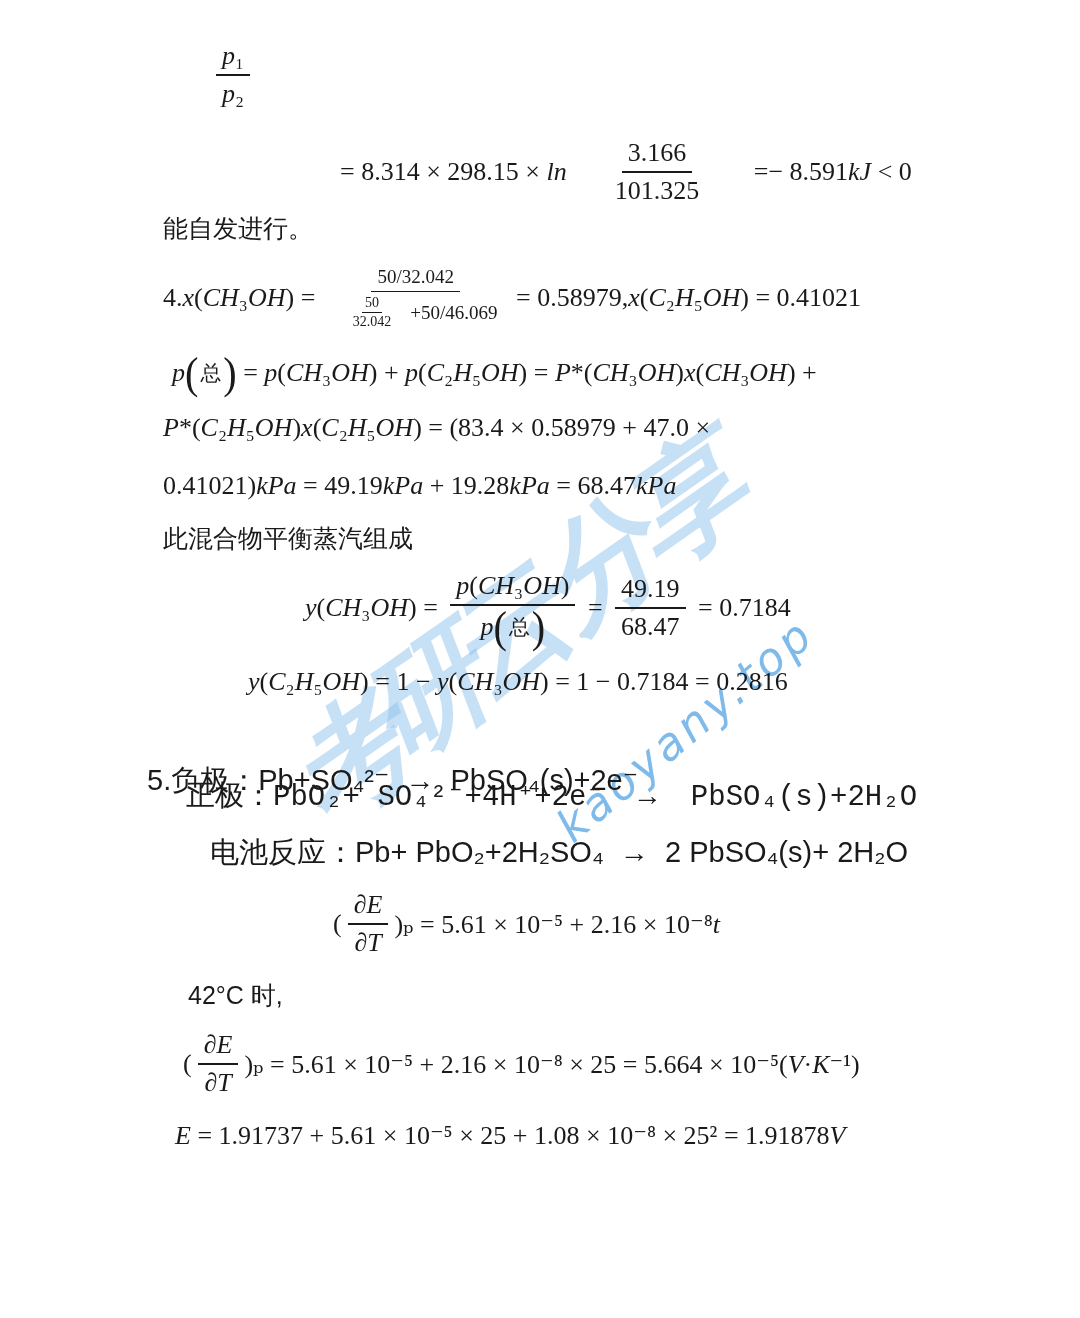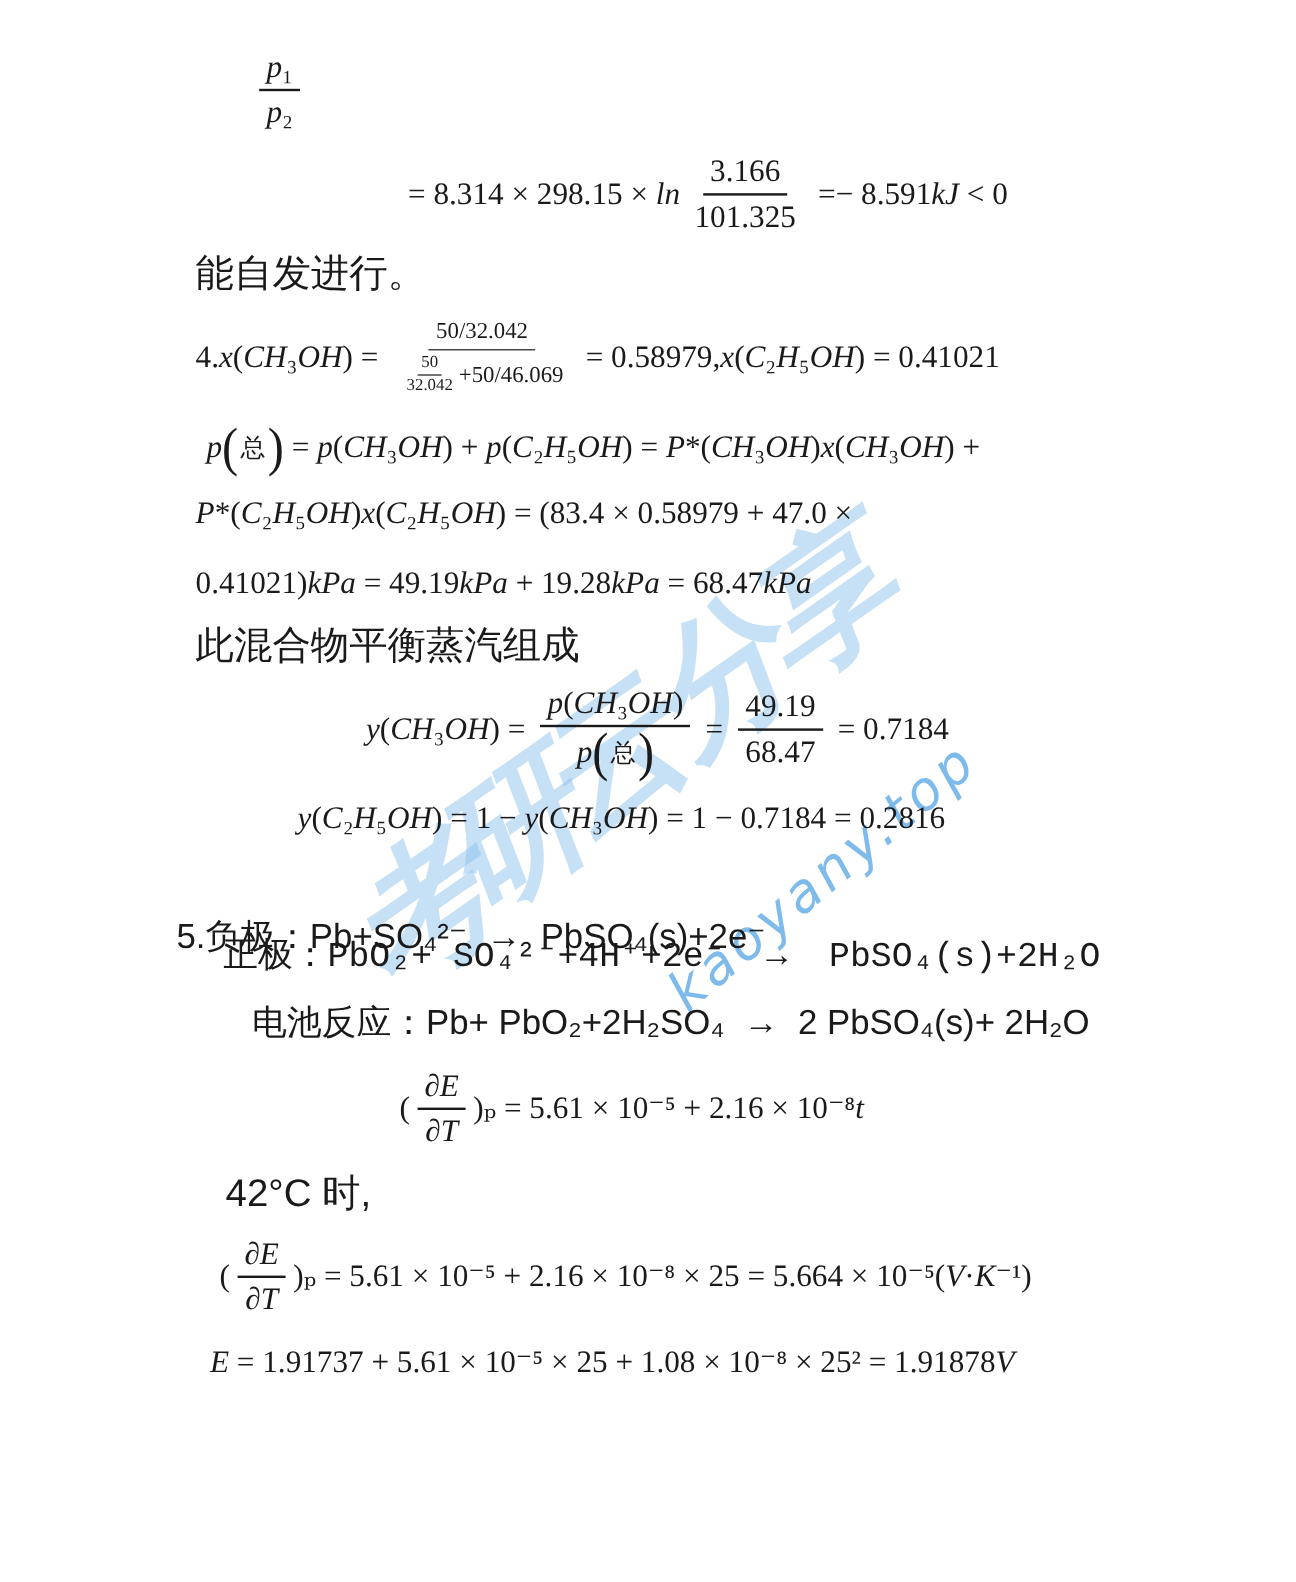--- a/index.html
+++ b/index.html
@@ -4,48 +4,48 @@
 <style>
   html,body{margin:0;padding:0;background:#e8e8e8}
   .page{position:relative;width:1080px;height:1318px;background:#ffffff;overflow:hidden;color:#1a1a1a}
   .wm{position:absolute;left:0;top:0;width:100%;height:100%;z-index:0;pointer-events:none}
   .wm-char{position:absolute;font-family:"DejaVu Sans",sans-serif;font-style:italic;font-weight:700;font-size:118px;line-height:1;opacity:.5;transform:rotate(-35deg)}
   .wm-site{position:absolute;left:563px;top:806px;font-family:"DejaVu Sans",sans-serif;font-style:italic;font-size:45px;letter-spacing:4px;opacity:.8;transform-origin:0 50%;transform:rotate(-40deg);white-space:pre}
   .doc{position:absolute;left:0;top:0;width:100%;height:100%;z-index:1}
   .line{position:absolute;display:flex;align-items:center;white-space:pre}
   .f-math{font-family:"Liberation Serif","DejaVu Serif",serif;font-size:26px}
   .f-chem{font-family:"Liberation Sans","DejaVu Sans",sans-serif;font-size:29px}
-  .f-cn{font-family:"Liberation Sans","DejaVu Sans",sans-serif;font-size:32px}
+  .f-cn{font-family:"Liberation Sans","DejaVu Sans",sans-serif;font-size:25px}
   .line i{font-style:italic}
   .frac{display:inline-flex;flex-direction:column;align-items:center;margin:0 6px;text-align:center}
   .frac>.n{display:inline-flex;align-items:center;justify-content:center;padding:1px 6px 3px;border-bottom:2px solid #1a1a1a}
   .frac>.d{display:inline-flex;align-items:center;justify-content:center;padding:3px 6px 1px}
   .frac.sm{font-size:19px}
   .frac.sm>.n{border-bottom-width:1.5px}
-  .frac.xs{font-size:14px;margin:0 2px}
+  .frac.xs{font-size:14px;margin:0 16px}
   .frac.xs>.n{border-bottom:1px solid #1a1a1a;padding:0 3px 1px}
   .frac.xs>.d{padding:1px 3px 0}
   .bp{font-size:1.55em;font-weight:300;line-height:.9;transform:scaleY(1.12);display:inline-block}
   .cjk{font-family:"Liberation Sans","DejaVu Sans",sans-serif;font-size:.8em;padding:0 2px}
 </style>
 </head>
 <body>
 
 <div class="page">
   <div class="wm" id="wm">
     <span class="wm-site" id="wm-site" style="color: rgb(94, 169, 230);">kaoyany.top</span>
   <span class="wm-char" style="left: 291px; top: 700px; color: rgb(143, 195, 239); transform: rotate(-35deg);">考</span>
       <span class="wm-char" style="left: 366px; top: 636px; color: rgb(143, 195, 239); transform: rotate(-35deg);">研</span>
       <span class="wm-char" style="left: 448px; top: 572px; color: rgb(143, 195, 239); transform: rotate(-35deg);">云</span>
       <span class="wm-char" style="left: 538px; top: 506px; color: rgb(143, 195, 239); transform: rotate(-35deg);">分</span>
       <span class="wm-char" style="left: 626px; top: 442px; color: rgb(143, 195, 239); transform: rotate(-35deg);">享</span>
     </div>
   <div class="doc" id="doc">
       <div class="line f-math" style="left: 210px; top: 35px; height: 80px;"><span class="frac"><span class="n"><span><i>p</i>₁</span></span><span class="d"><span><i>p</i>₂</span></span></span></div>
-      <div class="line f-math" style="left: 340px; top: 122px; height: 80px;"><span>= 8.314 × 298.15 × <i>ln</i></span><span class="frac"><span class="n"><span>3.166</span></span><span class="d"><span>101.325</span></span></span><span> =− 8.591<i>kJ</i> &lt; 0</span></div>
+      <div class="line f-math" style="left: 340px; top: 132px; height: 80px; gap: 36px;"><span>= 8.314 × 298.15 × <i>ln</i></span><span class="frac"><span class="n"><span>3.166</span></span><span class="d"><span>101.325</span></span></span><span> =− 8.591<i>kJ</i> &lt; 0</span></div>
       <div class="line f-cn" style="left: 163px; top: 208px; height: 40px;"><span>能自发进行。</span></div>
       <div class="line f-math" style="left: 163px; top: 256px; height: 84px;"><span>4.<i>x</i>(<i>CH</i>₃<i>OH</i>) = </span><span class="frac sm"><span class="n"><span>50/32.042</span></span><span class="d"><span class="frac xs"><span class="n"><span>50</span></span><span class="d"><span>32.042</span></span></span><span>+50/46.069</span></span></span><span> = 0.58979,<i>x</i>(<i>C</i>₂<i>H</i>₅<i>OH</i>) = 0.41021</span></div>
       <div class="line f-math" style="left: 172px; top: 348px; height: 50px;"><span><i>p</i></span><span class="bp">(</span><span class="cjk">总</span><span class="bp">)</span><span> = <i>p</i>(<i>CH</i>₃<i>OH</i>) + <i>p</i>(<i>C</i>₂<i>H</i>₅<i>OH</i>) = <i>P</i>*(<i>CH</i>₃<i>OH</i>)<i>x</i>(<i>CH</i>₃<i>OH</i>) +</span></div>
       <div class="line f-math" style="left: 163px; top: 408px; height: 40px;"><span><i>P</i>*(<i>C</i>₂<i>H</i>₅<i>OH</i>)<i>x</i>(<i>C</i>₂<i>H</i>₅<i>OH</i>) = (83.4 × 0.58979 + 47.0 ×</span></div>
       <div class="line f-math" style="left: 163px; top: 466px; height: 40px;"><span>0.41021)<i>kPa</i> = 49.19<i>kPa</i> + 19.28<i>kPa</i> = 68.47<i>kPa</i></span></div>
       <div class="line f-cn" style="left: 163px; top: 518px; height: 40px;"><span>此混合物平衡蒸汽组成</span></div>
       <div class="line f-math" style="left: 305px; top: 558px; height: 100px;"><span><i>y</i>(<i>CH</i>₃<i>OH</i>) = </span><span class="frac"><span class="n"><span><i>p</i>(<i>CH</i>₃<i>OH</i>)</span></span><span class="d"><span><i>p</i></span><span class="bp">(</span><span class="cjk">总</span><span class="bp">)</span></span></span><span> = </span><span class="frac"><span class="n"><span>49.19</span></span><span class="d"><span>68.47</span></span></span><span> = 0.7184</span></div>
       <div class="line f-math" style="left: 248px; top: 662px; height: 40px;"><span><i>y</i>(<i>C</i>₂<i>H</i>₅<i>OH</i>) = 1 − <i>y</i>(<i>CH</i>₃<i>OH</i>) = 1 − 0.7184 = 0.2816</span></div>
       <div class="line f-chem" style="left: 147px; top: 718px; height: 44px; margin-top: 41px;"><span>5.负极：Pb+SO₄²⁻  →  PbSO₄(s)+2e⁻</span></div>
       <div class="line f-chem" style="left: 186px; top: 774px; height: 44px; font-family: Liberation Mono, monospace;"><span>正极：PbO₂+ SO₄²⁻+4H⁺+2e⁻  →  PbSO₄(s)+2H₂O</span></div>

